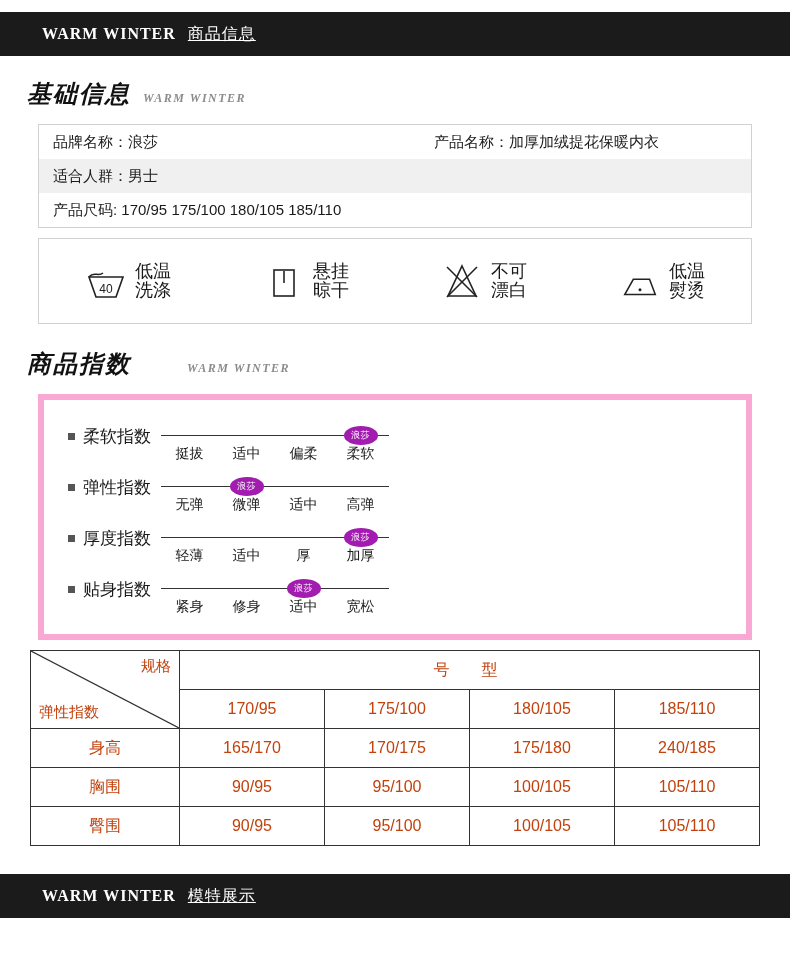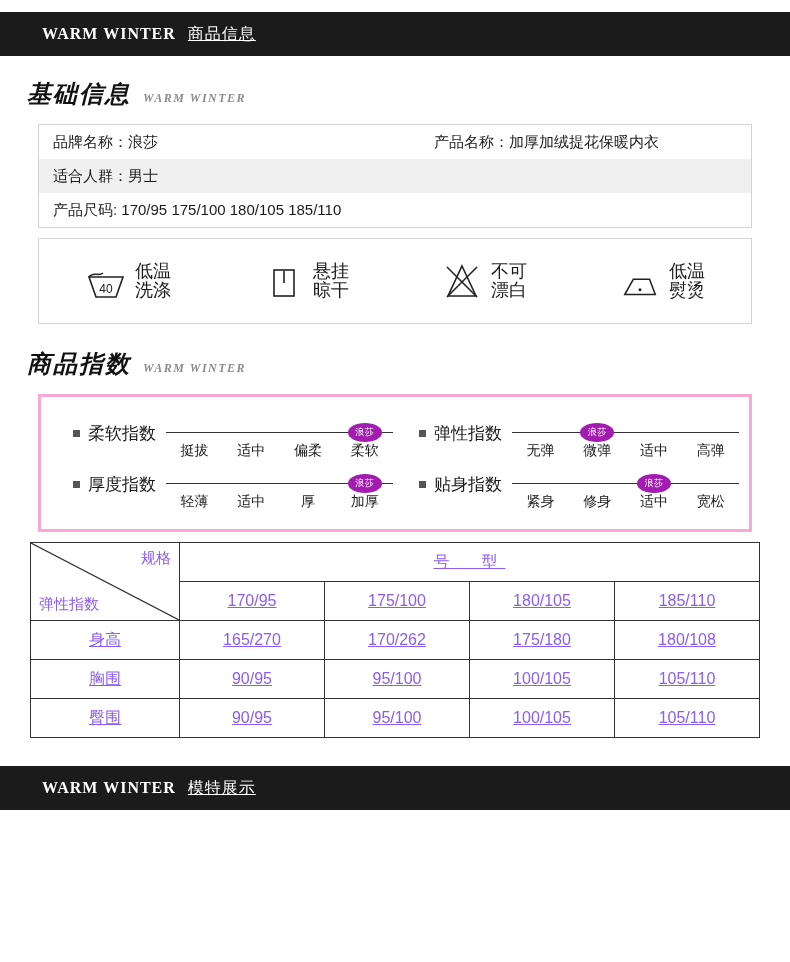--- a/index.html
+++ b/index.html
@@ -117,25 +117,26 @@
   }
   .care-label {
     margin-left: 8px;
     font-size: 18px;
     line-height: 19px;
   }
 
   
   .index-box {
     margin: 14px 38px 0 38px;
-    border: 3px solid #f9a8d4;
-    box-sizing: border-box;
-    padding: 16px 0 14px 16px;
+    border: 6px solid #f9a8d4;
+    box-sizing: border-box;
+    padding: 16px 0 14px 8px;
     display: flex;
     flex-wrap: wrap;
+    flex-direction: column;
   }
   .index-item {
     width: 50%;
     box-sizing: border-box;
     padding: 8px 10px 4px 16px;
     display: flex;
     align-items: flex-start;
   }
   .idx-bullet {
     width: 7px;
@@ -205,22 +206,21 @@
     margin: 10px 30px 0 30px;
     border-collapse: collapse;
     width: 730px;
     table-layout: fixed;
   }
   table.size td {
     border: 1px solid #333;
     height: 36px;
     text-align: center;
     font-size: 16px;
-    color: #8b5cf6;
-    text-decoration: underline;
+    color: #c2410c;
   }
   td.corner {
     position: relative;
     padding: 0;
     height: 62px;
     overflow: hidden;
   }
   td.corner .diag {
     position: absolute;
     left: 0; top: 0;
@@ -322,21 +322,21 @@
         </svg>
       </div>
       <div class="care-label">
         <div>低温</div>
         <div>熨烫</div>
       </div>
     </div>
 
   </div>
 
-  <div class="section-head" style="margin-top:24px;">
+  <div class="section-head" style="margin-top:24px;gap:44px;">
     <span class="zh">商品指数</span>
     <span class="en">WARM WINTER</span>
   </div>
 
   <div class="index-box">
 
     <div class="index-item">
       <div class="idx-bullet"></div>
       <div class="idx-name">柔软指数</div>
       <div class="idx-scale">
@@ -420,24 +420,24 @@
       <td class="modelhead" colspan="4">号　型</td>
     </tr>
     <tr>
       <td>170/95</td>
       <td>175/100</td>
       <td>180/105</td>
       <td>185/110</td>
     </tr>
     <tr>
       <td>身高</td>
-      <td>165/270</td>
-      <td>170/262</td>
+      <td>165/170</td>
+      <td>170/175</td>
       <td>175/180</td>
-      <td>180/108</td>
+      <td>240/185</td>
     </tr>
     <tr>
       <td>胸围</td>
       <td>90/95</td>
       <td>95/100</td>
       <td>100/105</td>
       <td>105/110</td>
     </tr>
     <tr>
       <td>臀围</td>

